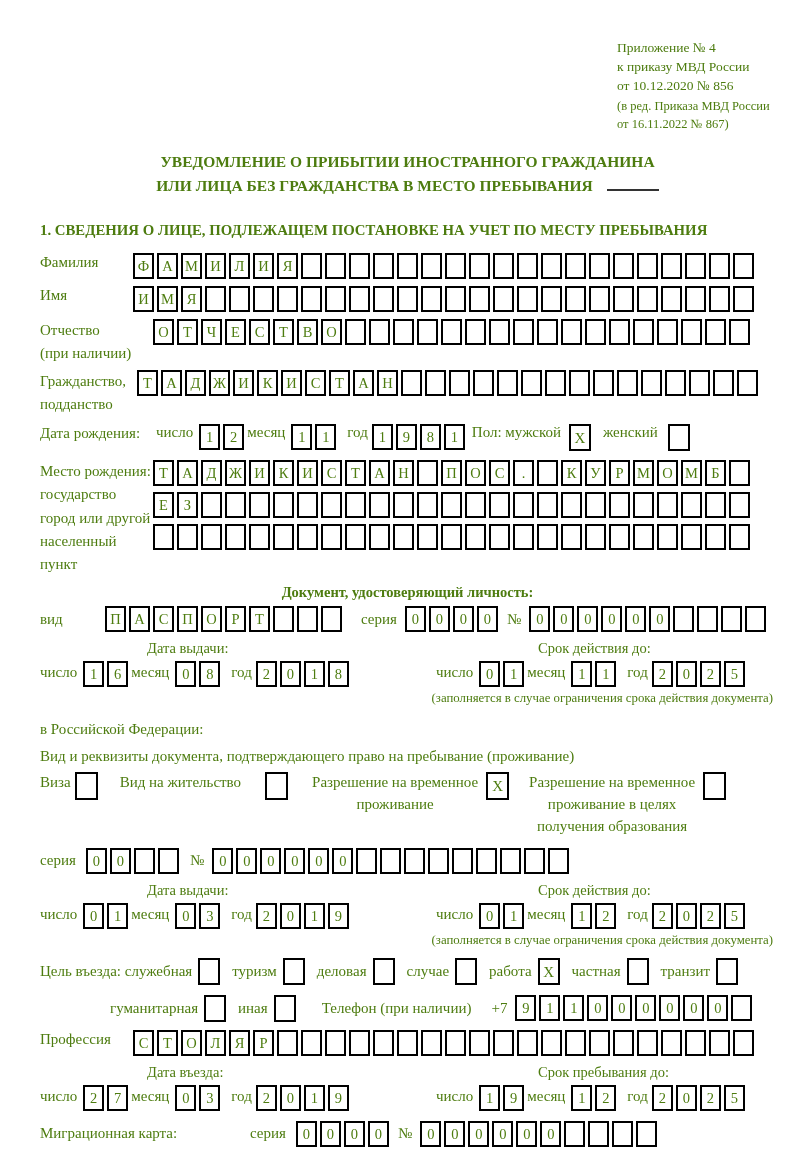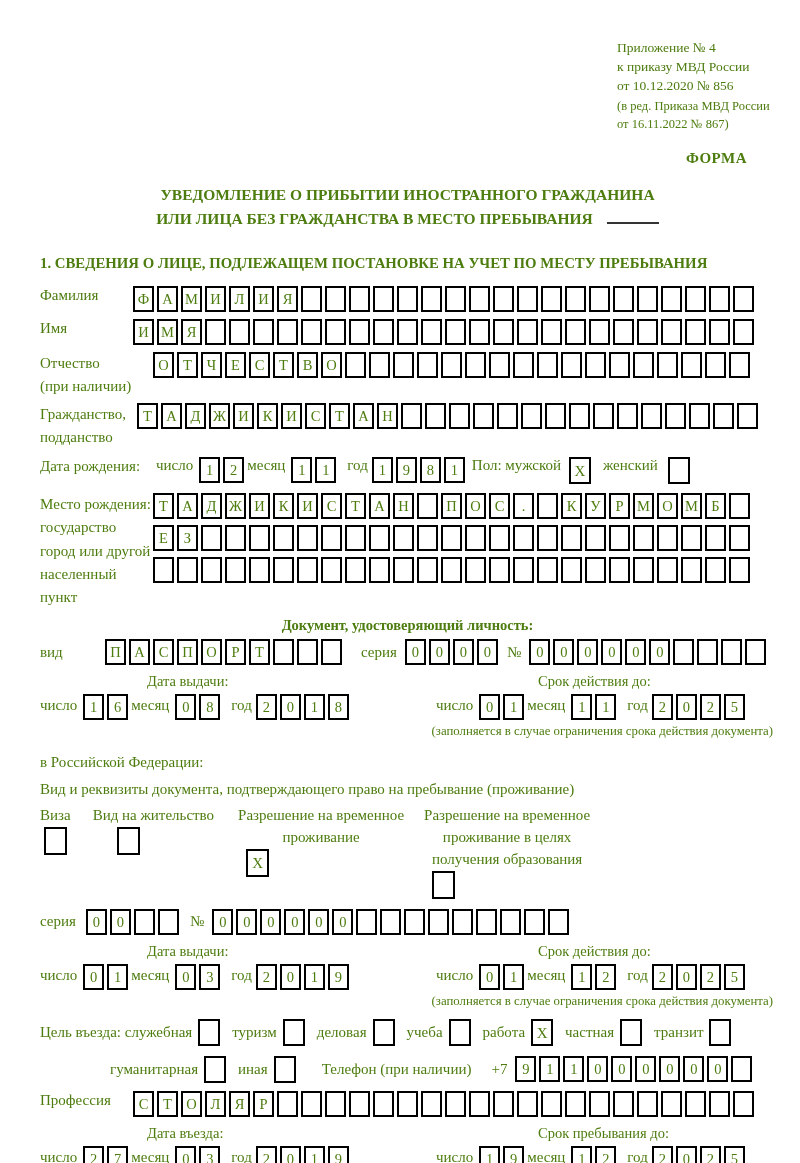--- a/index.html
+++ b/index.html
@@ -43,21 +43,21 @@
   .dp-right { flex:1; }
   .dp-head { font-size:14.5px; margin-bottom:4px; }
   .dp-head-l { padding-left:107px; }
   .dp-head-r { padding-left:130px; }
   .dp-row { display:flex; align-items:flex-start; }
   .dp-row .mini-lbl { margin-top:3px; }
   .dp-note { font-size:12.8px; margin-top:4px; text-align:right; padding-right:2px; }
 
   .stay-text { font-size:15px; margin-top:10px; line-height:1.8; }
   .cbgroup { display:flex; align-items:flex-start; margin-top:2px; }
-  .cbitem { display:flex; align-items:flex-start;flex-direction:column; }
+  .cbitem { display:flex; align-items:flex-start; }
   .cbitem .cb-label { font-size:15px; line-height:1.45; }
   .cb-label-center { text-align:center; }
   .cbitem .checkbox { margin-left:8px; }
 
   .purpose-row { display:flex; align-items:center; margin-top:10px; }
   .purpose-row .opt-label { font-size:15px; margin:0 6px 0 12px; }
   .purpose-row .opt-label:first-child { margin-left:0; }
   .indent70 { padding-left:70px; }
   .phone-prefix { font-size:15px; margin:3px 8px 0 14px; }
 </style>
@@ -67,21 +67,20 @@
 <div class="page">
 
   <div class="annex">
     <div>Приложение № 4</div>
     <div>к приказу МВД России</div>
     <div>от 10.12.2020 № 856</div>
     <div class="annex-small">(в ред. Приказа МВД России</div>
     <div class="annex-small" style="margin-top:0">от 16.11.2022 № 867)</div>
   </div>
 
-  <div class="forma">ФОРМА</div>
 
   <div class="title">
     <div>УВЕДОМЛЕНИЕ О ПРИБЫТИИ ИНОСТРАННОГО ГРАЖДАНИНА</div>
     <div><span>ИЛИ ЛИЦА БЕЗ ГРАЖДАНСТВА В МЕСТО ПРЕБЫВАНИЯ</span><span class="blank-line"></span></div>
   </div>
 
   <div class="section-title">1. СВЕДЕНИЯ О ЛИЦЕ, ПОДЛЕЖАЩЕМ ПОСТАНОВКЕ НА УЧЕТ ПО МЕСТУ ПРЕБЫВАНИЯ</div>
 
   <div class="frow" style="margin-top:14px">
     <div class="lbl w93">Фамилия</div>
@@ -526,21 +525,21 @@
     </div>
   </div>
 
   <div class="purpose-row">
     <span class="opt-label">Цель въезда: служебная</span>
     <span class="checkbox cb-sm"></span>
     <span class="opt-label">туризм</span>
     <span class="checkbox cb-sm"></span>
     <span class="opt-label">деловая</span>
     <span class="checkbox cb-sm"></span>
-    <span class="opt-label">учеба</span>
+    <span class="opt-label">случае</span>
     <span class="checkbox cb-sm"></span>
     <span class="opt-label">работа</span>
     <span class="checkbox cb-sm">X</span>
     <span class="opt-label">частная</span>
     <span class="checkbox cb-sm"></span>
     <span class="opt-label">транзит</span>
     <span class="checkbox cb-sm"></span>
   </div>
 
   <div class="purpose-row indent70">

